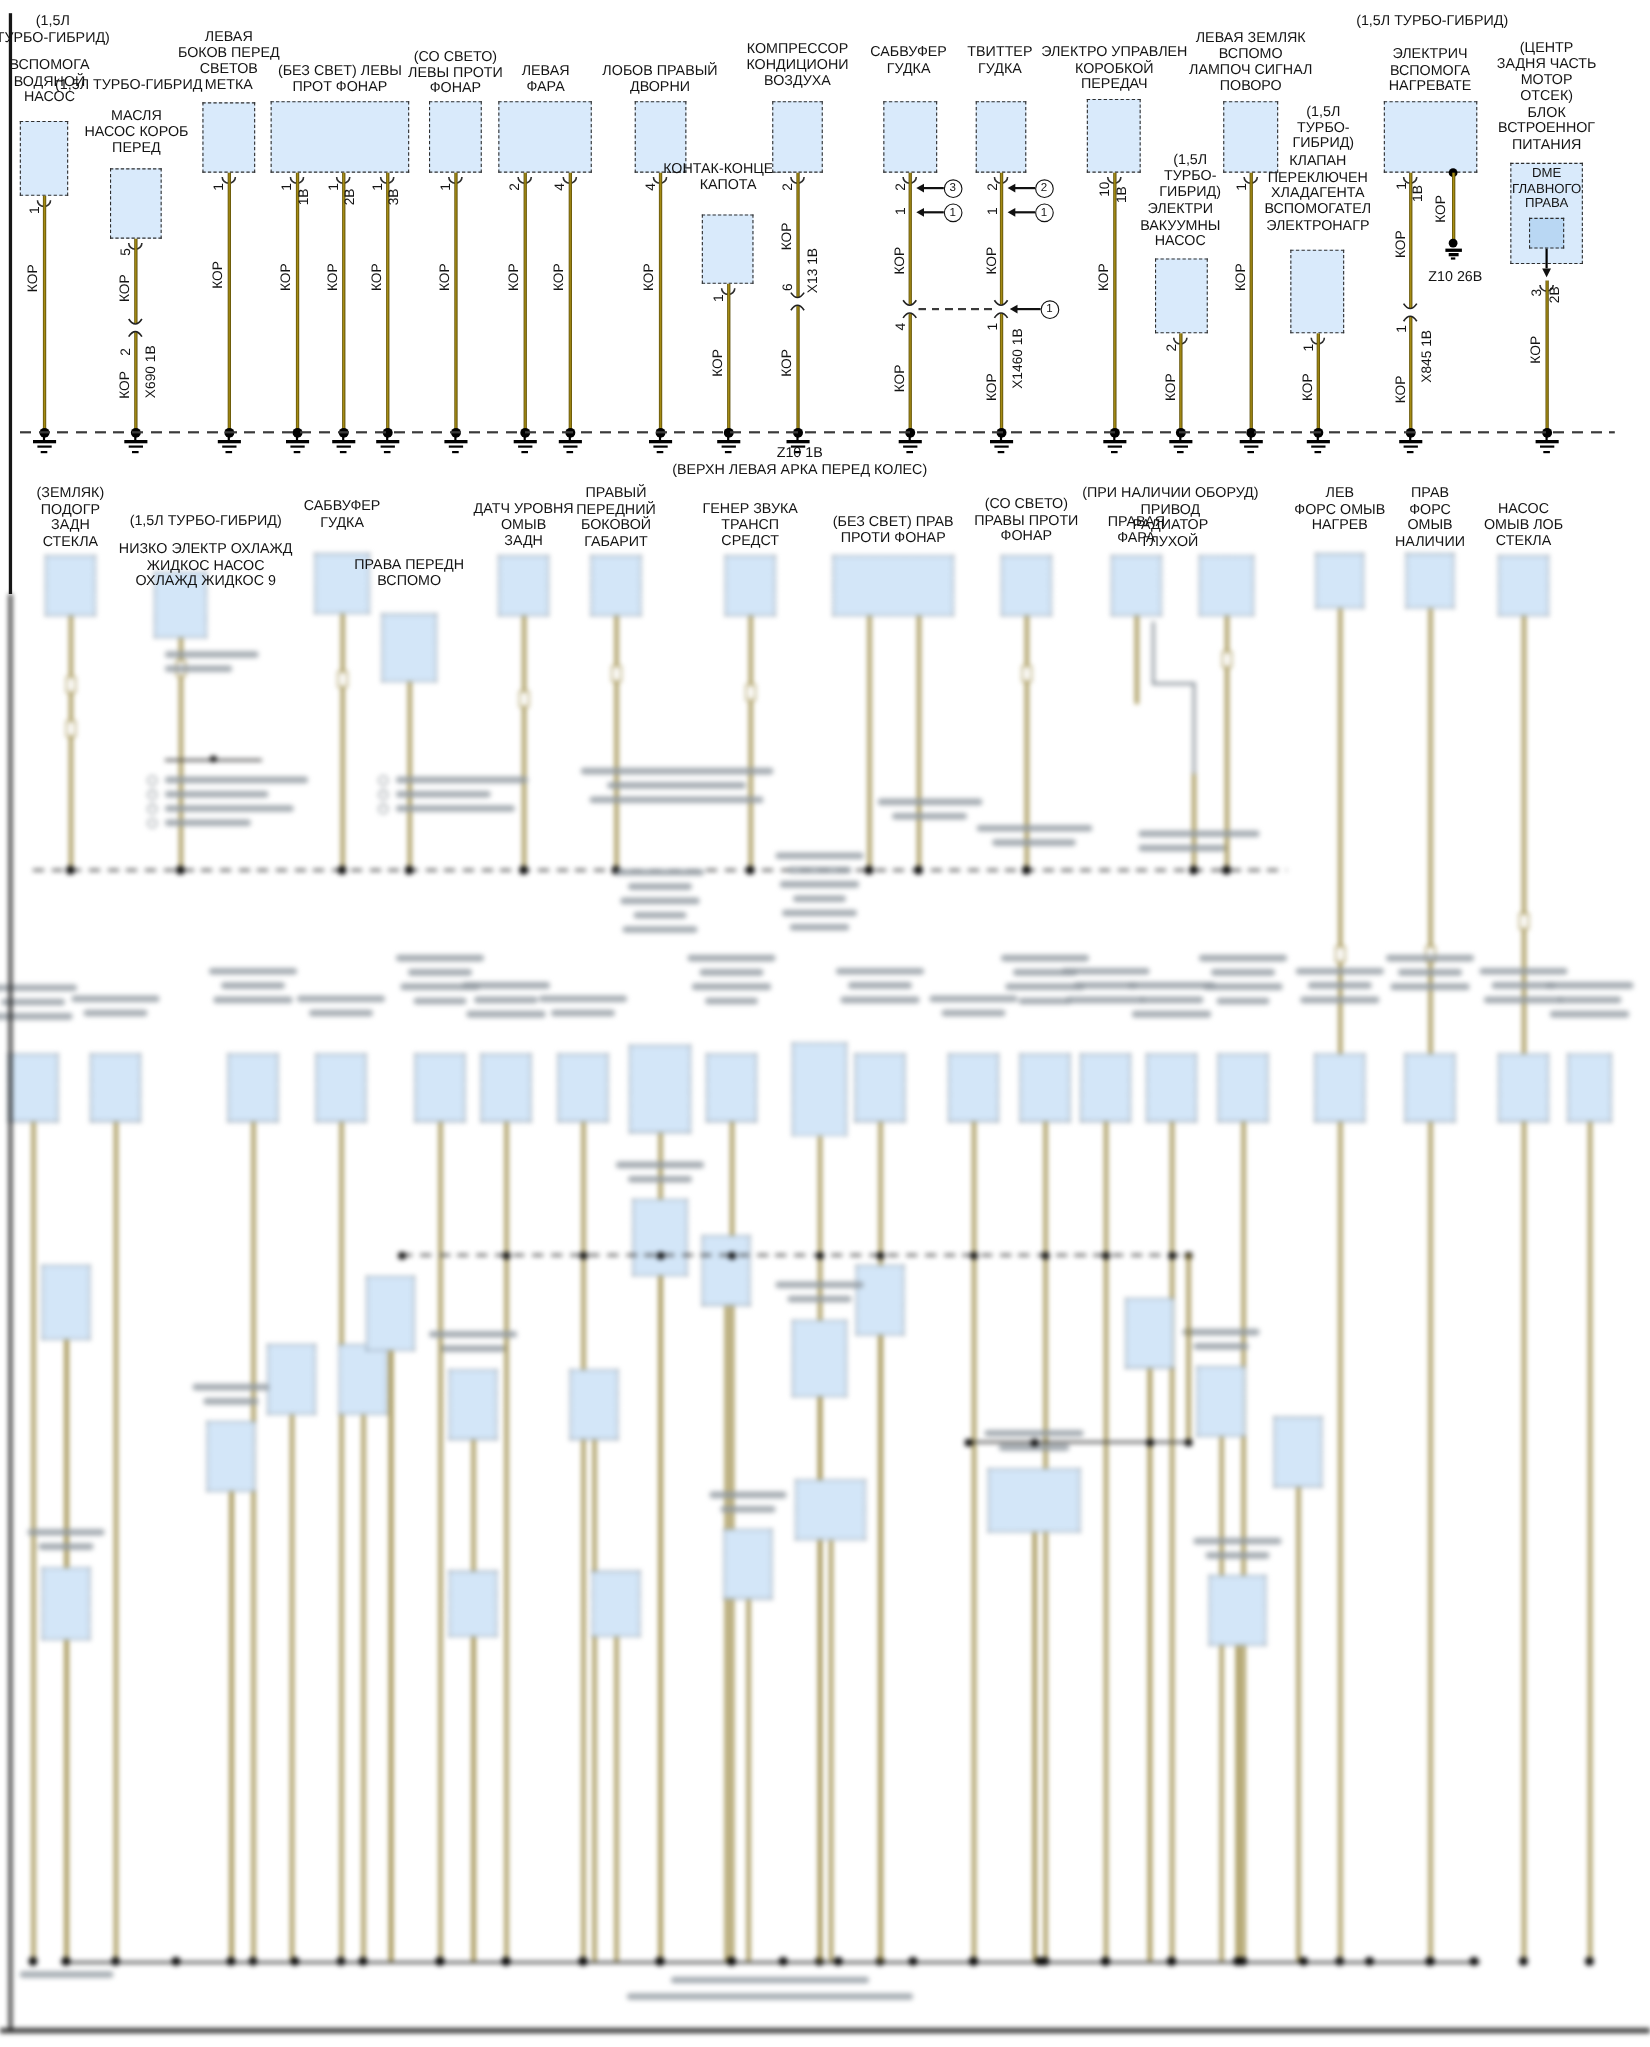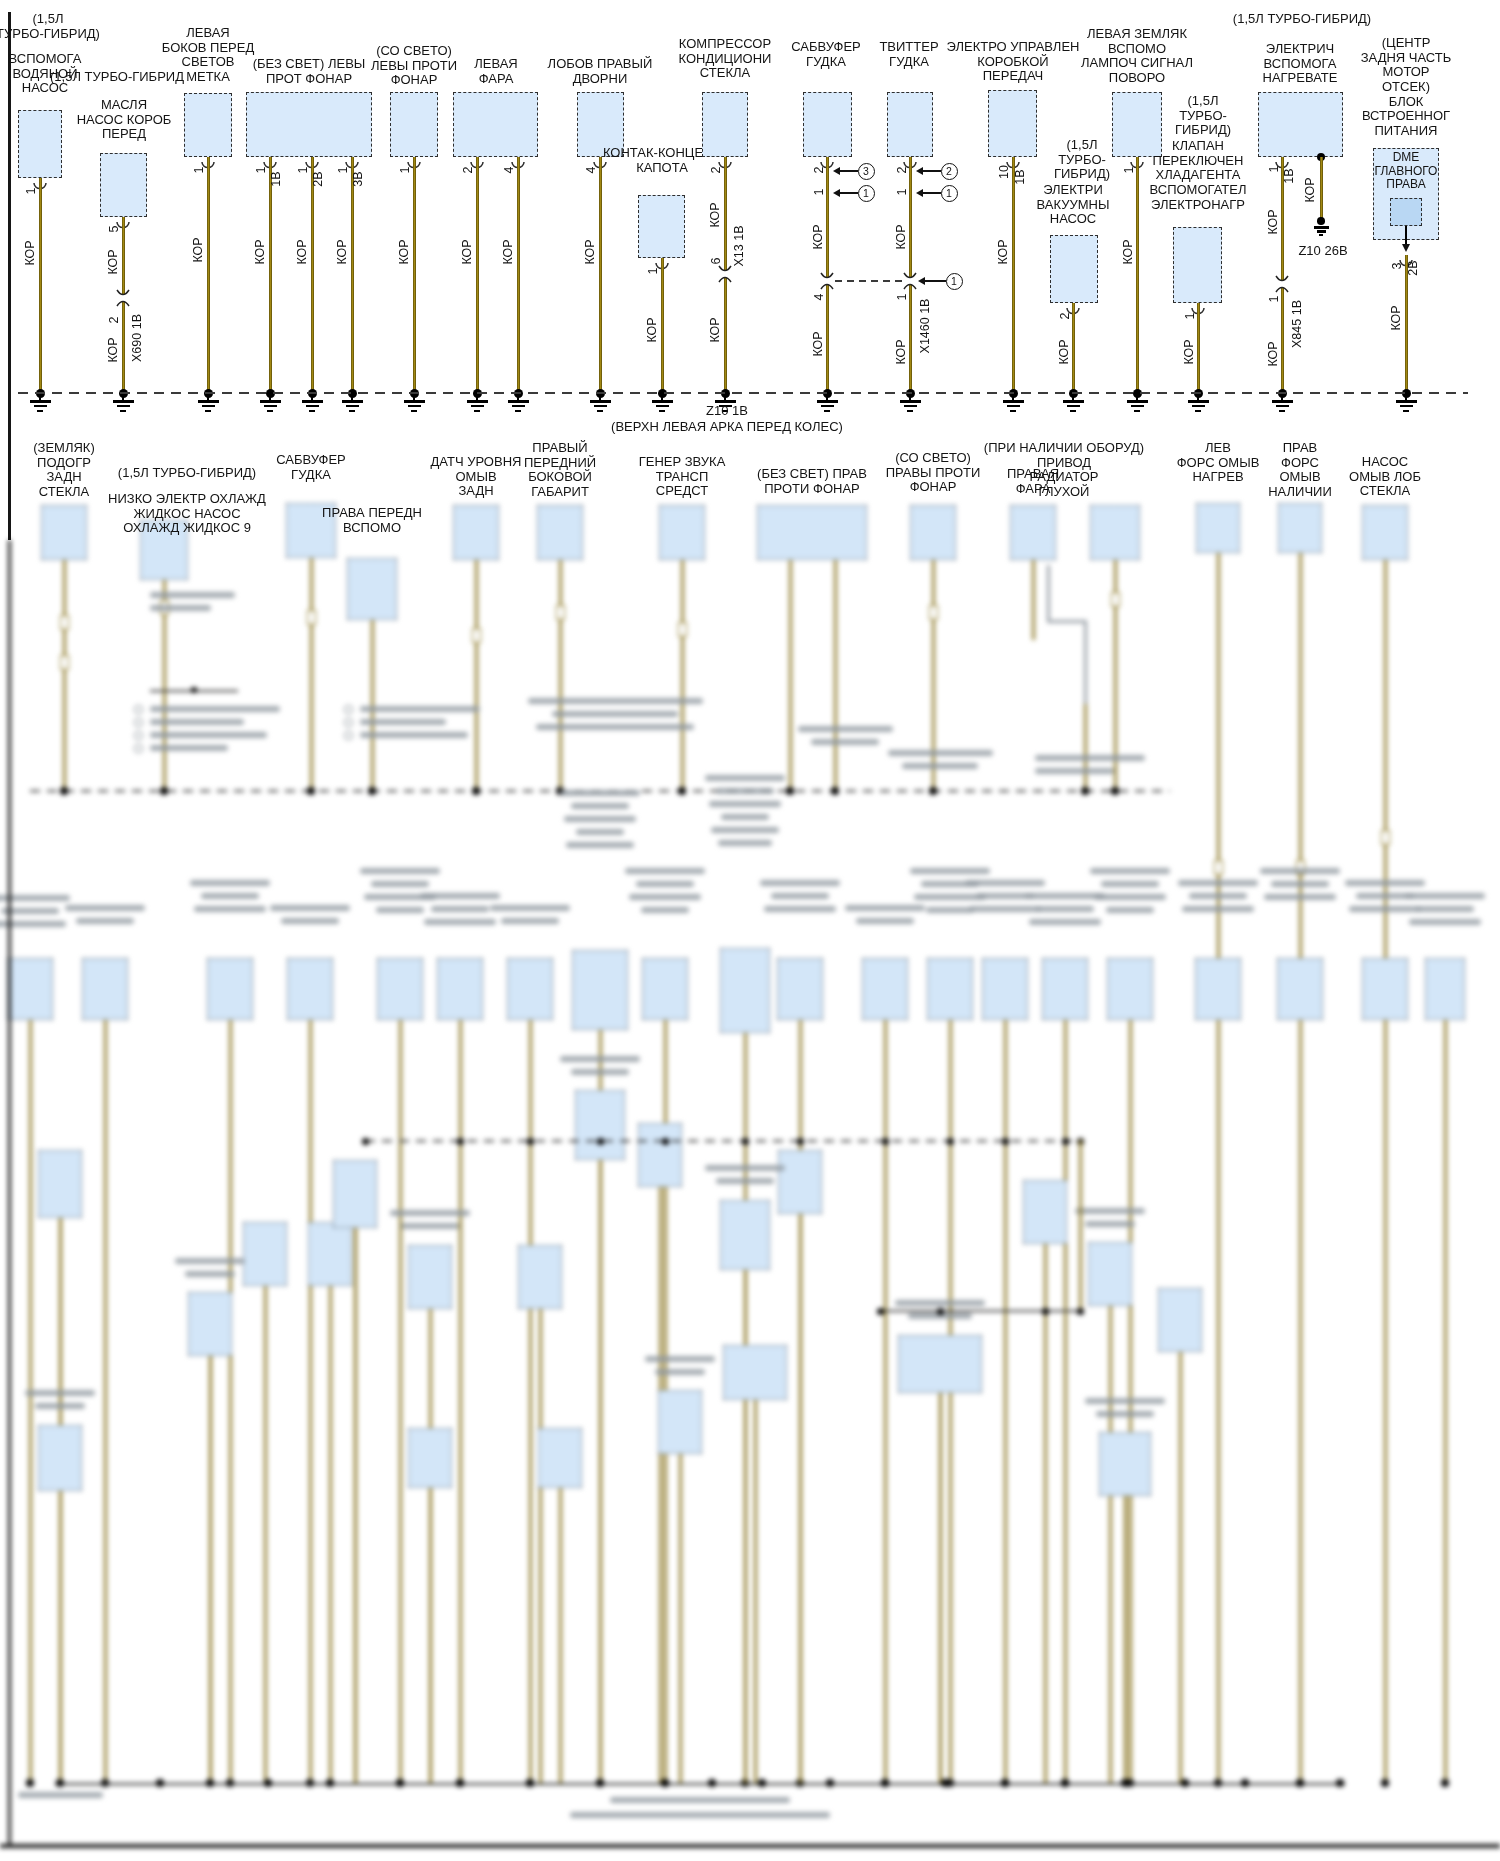--- a/index.html
+++ b/index.html
@@ -524,21 +524,21 @@
       <div class="wire" style="left: 660.5px; top: 258px; height: 133px;"></div>
       <div class="vt" style="left: 653px; top: 271px;">1</div>
       <div class="vt" style="left: 652px; top: 330px;">КОР</div>
       <div class="dot" style="left: 657.5px; top: 388.5px; width: 9px; height: 9px;"></div>
       <div class="gbar" style="left: 661px; top: 393px; width: 2px; height: 7px;"></div>
       <div class="gbar" style="left: 651.5px; top: 399.5px; width: 21px; height: 3px;"></div>
       <div class="gbar" style="left: 655.5px; top: 404.6px; width: 13px; height: 2.6px;"></div>
       <div class="gbar" style="left: 659px; top: 409.6px; width: 6px; height: 2.4px;"></div>
       <div class="lbl" style="left: 669px; top: 37px; width: 112px;">КОМПРЕССОР
 КОНДИЦИОНИ
-СТЕКЛА</div>
+ВОЗДУХА</div>
       <div class="cbox" style="left: 702px; top: 92px; width: 46px; height: 65px;"></div>
       <div class="abs" style="left: 718px; top: 155px; width: 14px; height: 8px;"><svg width="14" height="8" viewBox="0 0 14 8">
           <path d="M1,1 A6,5.6 0 0 0 13,1" fill="#ffffff" stroke="#2e2e2e" stroke-width="1.5"></path>
         </svg></div>
       <div class="wire" style="left: 723.5px; top: 157px; height: 234px;"></div>
       <div class="vt" style="left: 716px; top: 170px;">2</div>
       <div class="vt" style="left: 715px; top: 215px;">КОР</div>
       <div class="vt" style="left: 739px; top: 246px;">X13 1В</div>
       <div class="vt" style="left: 716px; top: 261px;">6</div>
       <div class="abs" style="left: 717px; top: 264px; width: 16px; height: 20px;"><svg width="16" height="20" viewBox="0 0 16 20">

